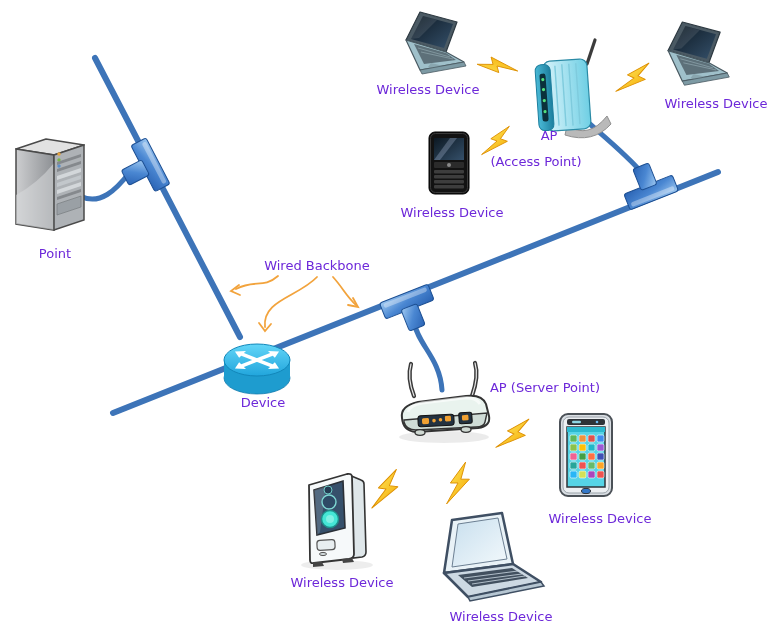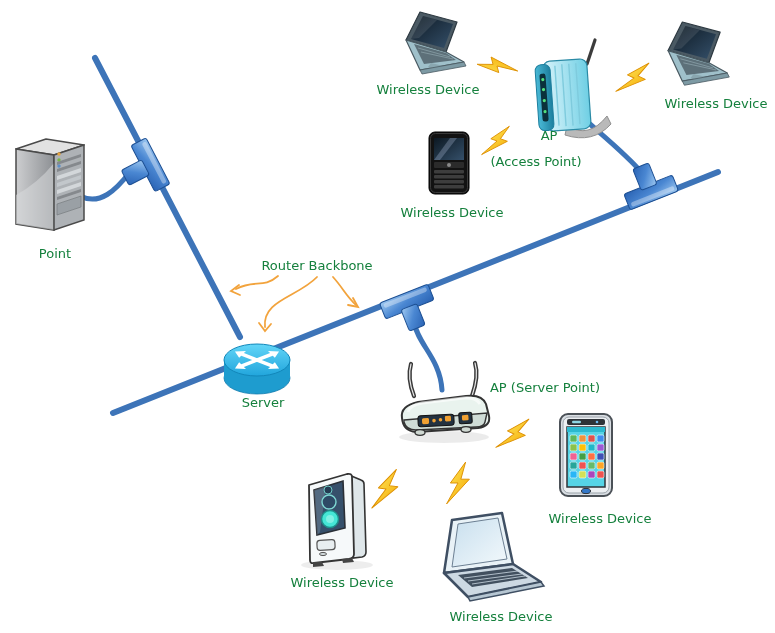--- a/index.html
+++ b/index.html
@@ -2,21 +2,21 @@
 <html><head>
 <meta charset="utf-8">
 <style>
   html,body { margin:0; padding:0; background:#ffffff; }
   #stage {
     position:relative; width:775px; height:633px; background:#ffffff;
     font-family:"DejaVu Sans", sans-serif; overflow:hidden;
   }
   .lbl {
     position:absolute; transform:translateX(-50%);
-    font-size:13px; color:#15803d; white-space:nowrap; line-height:15px;
+    font-size:13px; color:#6d28d9; white-space:nowrap; line-height:15px;
   }
   svg { position:absolute; left:0; top:0; }
 </style>
 </head>
 <body>
 
 <div id="stage">
 
 <svg width="775" height="633" viewBox="0 0 775 633">
   <defs>
@@ -254,20 +254,20 @@
     <ellipse cx="26" cy="77" rx="4.5" ry="2.6" fill="#3478c8" stroke="#2e3338" stroke-width="1"></ellipse>
   </g>
 </svg>
 
 <div class="lbl" style="left:428px; top:82px">Wireless Device</div>
 <div class="lbl" style="left:716px; top:96px">Wireless Device</div>
 <div class="lbl" style="left:549px; top:128px">AP</div>
 <div class="lbl" style="left:536px; top:154px">(Access Point)</div>
 <div class="lbl" style="left:452px; top:205px">Wireless Device</div>
 <div class="lbl" style="left:55px;  top:246px">Point</div>
-<div class="lbl" style="left:317px; top:258px">Router Backbone</div>
-<div class="lbl" style="left:263px; top:395px">Server</div>
+<div class="lbl" style="left:317px; top:258px">Wired Backbone</div>
+<div class="lbl" style="left:263px; top:395px">Device</div>
 <div class="lbl" style="left:545px; top:380px">AP (Server Point)</div>
 <div class="lbl" style="left:600px; top:511px">Wireless Device</div>
 <div class="lbl" style="left:342px; top:575px">Wireless Device</div>
 <div class="lbl" style="left:501px; top:609px">Wireless Device</div>
 
 </div>
 
 </body></html>

